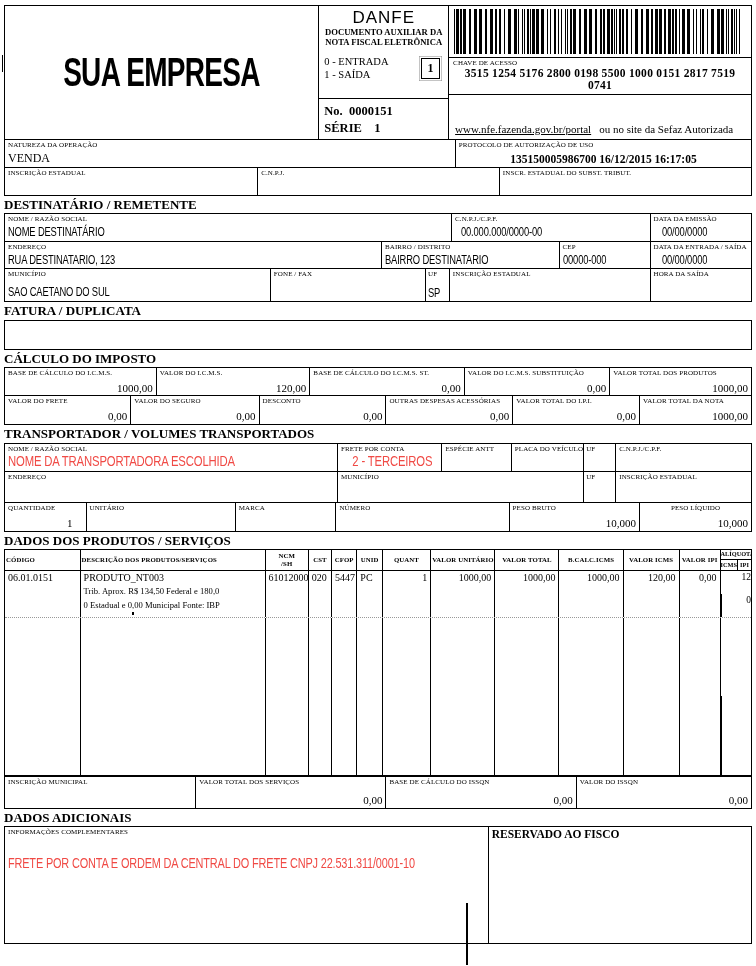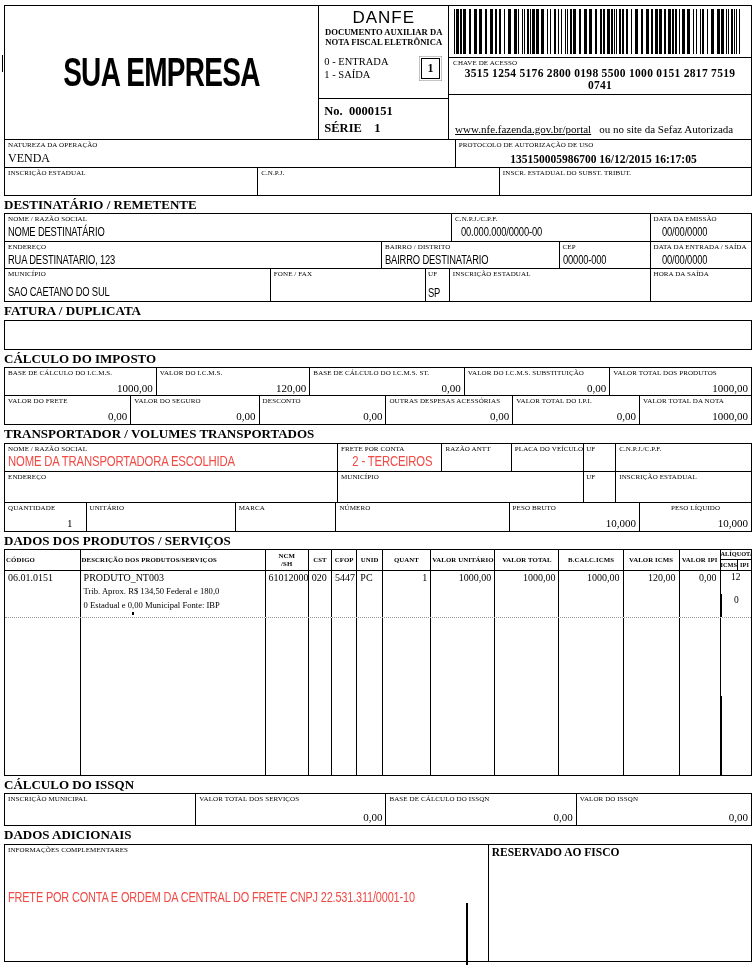--- a/index.html
+++ b/index.html
@@ -63,21 +63,21 @@
   .pcell-top .val { margin-top:0; }
   .c-codigo{width:10%} .c-desc{width:24.8%} .c-ncm{width:5.8%} .c-cst{width:3.1%}
   .c-cfop{width:3.4%} .c-unid{width:3.4%} .c-quant{width:6.5%} .c-vu{width:8.6%}
   .c-vt{width:8.6%} .c-bc{width:8.6%} .c-vicms{width:7.5%} .c-vipi{width:5.5%} .c-aliq{width:4.2%}
   .aliq-head { padding:0 !important; }
   .aliq-title { font-size:6.3px; font-weight:bold; text-align:center; border-bottom:1px solid #000; line-height:1.4; }
   .aliq-split { display:flex; flex:1; }
   .aliq-split > div { flex:1; font-size:6.3px; font-weight:bold; text-align:center; line-height:1.5; }
   .aliq-split > div + div { border-left:1px solid #000; }
   .aliq-data { display:flex; flex:1; padding:0 !important; }
-  .aliq-data > div { flex:1; font-size:9.5px; text-align:center; padding-top:1px; }
+  .aliq-data > div { flex:1; font-size:9.5px; text-align:right; padding-top:1px; }
   .aliq-data > div + div { border-left:1px solid #000; }
   .pv { font-size:10px; line-height:1.2; }
   .pdesc-sm { font-size:8.6px; line-height:1.65; }
   .cursor-v { width:2px; background:#000; }
 
   
   .adic { height:118px; }
   .fisco-lbl { font-size:11.5px; font-weight:bold; }
   .info-val { margin-top:20px; }
   .artifact { position:absolute; background:#000; }
@@ -265,21 +265,21 @@
   <div class="row first" style="height:30px">
     <div class="cell" style="width:44.5%">
       <span class="lbl">NOME / RAZÃO SOCIAL</span>
       <span class="val"><span class="sans red" style="font-size:14.5px">NOME DA TRANSPORTADORA ESCOLHIDA</span></span>
     </div>
     <div class="cell" style="width:14.0%">
       <span class="lbl">FRETE POR CONTA</span>
       <span class="val cen"><span class="sans red" style="font-size:14.5px; transform-origin:50% 100%">2 - TERCEIROS</span></span>
     </div>
     <div class="cell" style="width:9.3%">
-      <span class="lbl">RAZÃO ANTT</span>
+      <span class="lbl">ESPÉCIE ANTT</span>
       <span class="val"></span>
     </div>
     <div class="cell" style="width:9.7%">
       <span class="lbl">PLACA DO VEÍCULO</span>
       <span class="val"></span>
     </div>
     <div class="cell" style="width:4.3%; padding:1px 2px">
       <span class="lbl">UF</span>
       <span class="val"></span>
     </div>
@@ -439,21 +439,20 @@
       <div class="cell c-bc"></div>
       <div class="cell c-vicms"></div>
       <div class="cell c-vipi"></div>
       <div class="cell c-aliq aliq-data">
           <div></div>
           <div></div>
         </div>
     </div>
   </div>
 
-  <div class="sect">CÁLCULO DO ISSQN</div>
   <div class="row first" style="height:33px">
     <div class="cell" style="width:25.5%">
       <span class="lbl">INSCRIÇÃO MUNICIPAL</span>
       <span class="val"></span>
     </div>
     <div class="cell" style="width:25.5%">
       <span class="lbl">VALOR TOTAL DOS SERVIÇOS</span>
       <span class="val num">0,00</span>
     </div>
     <div class="cell" style="width:25.5%">
@@ -463,21 +462,21 @@
     <div class="cell" style="width:23.5%">
       <span class="lbl">VALOR DO ISSQN</span>
       <span class="val num">0,00</span>
     </div>
   </div>
 
   <div class="sect">DADOS ADICIONAIS</div>
   <div class="row first adic">
     <div class="cell" style="width:64.7%">
       <span class="lbl">INFORMAÇÕES COMPLEMENTARES</span>
-      <span class="val info-val" style="margin-top:36px; margin-bottom:auto"><span class="sans red" style="font-size:14px">FRETE POR CONTA E ORDEM DA CENTRAL DO FRETE CNPJ 22.531.311/0001-10</span></span>
+      <span class="val info-val" style="margin-top:20px; margin-bottom:auto"><span class="sans red" style="font-size:14px">FRETE POR CONTA E ORDEM DA CENTRAL DO FRETE CNPJ 22.531.311/0001-10</span></span>
     </div>
     <div class="cell" style="width:35.3%">
       <span class="fisco-lbl">RESERVADO AO FISCO</span>
     </div>
   </div>
 
 </div>
 
 <div class="artifact" style="left:466px; top:903px; width:1.5px; height:62px;"></div>
 <div class="artifact" style="left:2px; top:55px; width:1px; height:17px;"></div>

